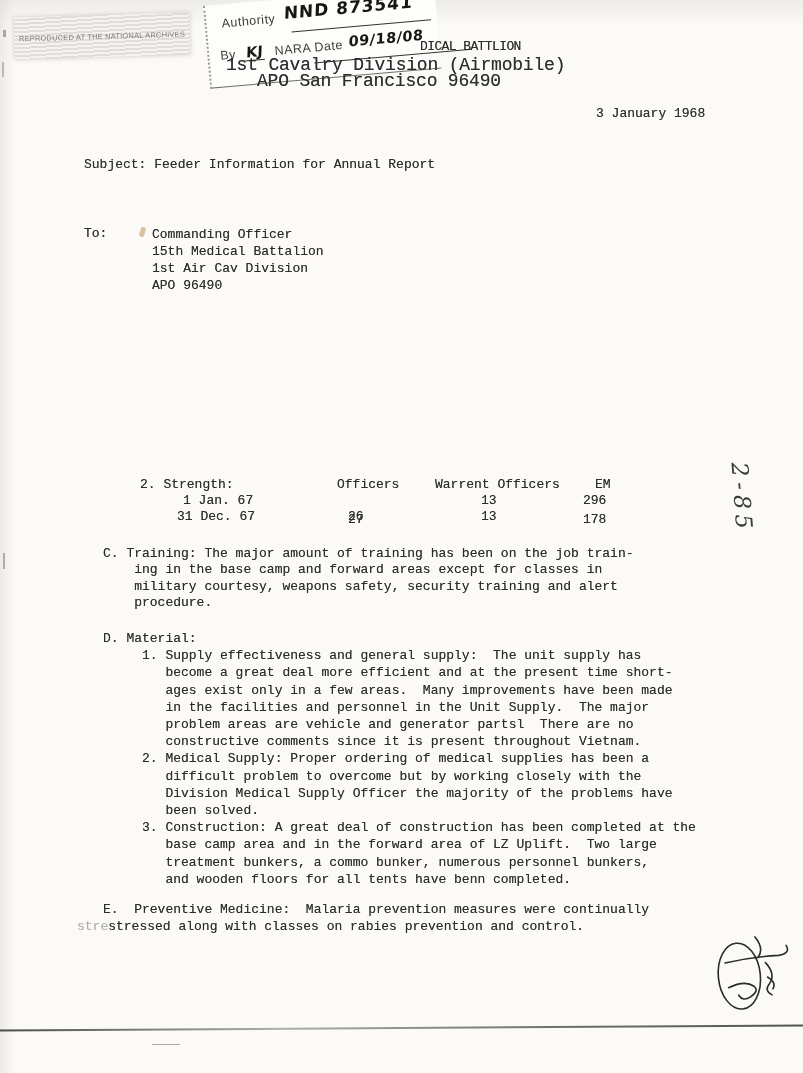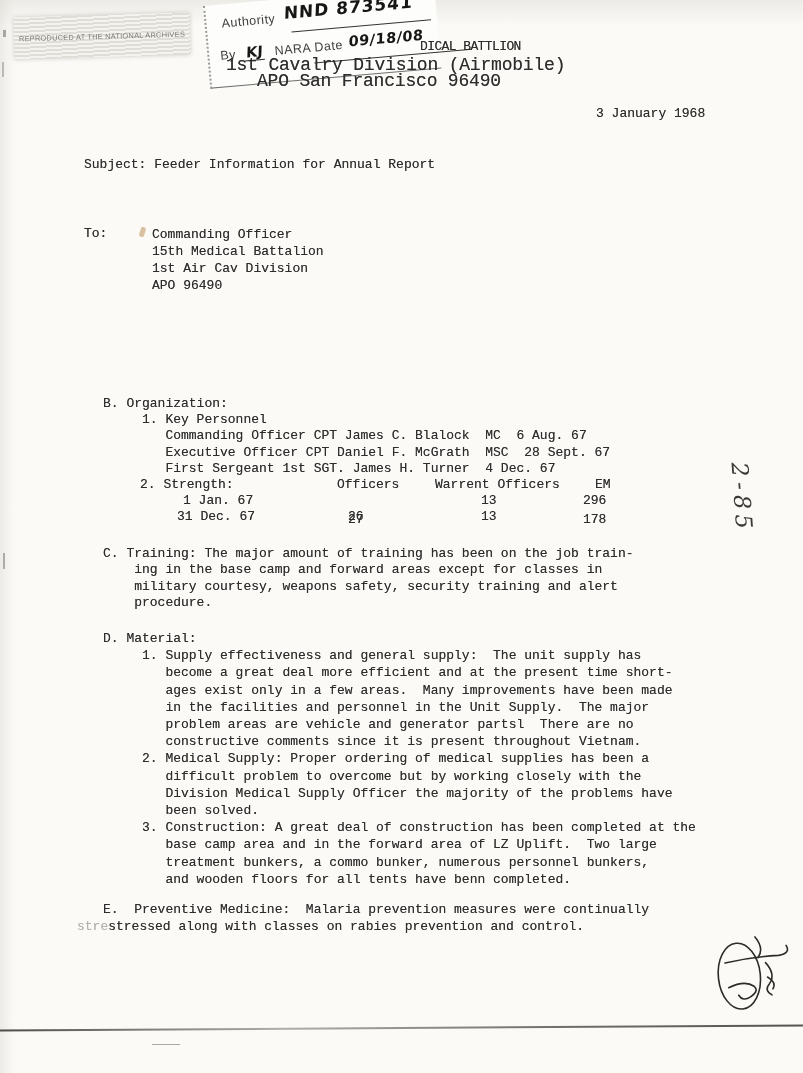--- a/index.html
+++ b/index.html
@@ -101,25 +101,20 @@
   <div class="tw" style="left:84px; top:157px;"><span>Subject:</span> <span>Feeder Information for Annual Report</span></div>
 
   <div class="tw" style="left:84px; top:226px;">To:</div>
   <div class="smudge"></div>
   <div class="tw lh17" style="left:152px; top:226px;">Commanding Officer
 15th Medical Battalion
 1st Air Cav Division
 APO 96490</div>
 
 
-  <div class="tw lh162" style="left:103px; top:396px;">B. Organization:
-     1. Key Personnel
-        Commanding Officer CPT James C. Blalock  MC  6 Aug. 67
-        Executive Officer CPT Daniel F. McGrath  MSC  28 Sept. 67
-        First Sergeant 1st SGT. James H. Turner  4 Dec. 67</div>
 
   <div class="tw" style="left:140px; top:477px;">2. Strength:</div>
   <div class="tw" style="left:337px; top:477px;">Officers</div>
   <div class="tw" style="left:435px; top:477px;">Warrent Officers</div>
   <div class="tw" style="left:595px; top:477px;">EM</div>
   <div class="tw" style="left:183px; top:493px;">1 Jan. 67</div>
   <div class="tw" style="left:348px; top:512px;">27</div>
   <div class="tw" style="left:481px; top:493px;">13</div>
   <div class="tw" style="left:583px; top:493px;">296</div>
   <div class="tw" style="left:177px; top:509px;">31 Dec. 67</div>

